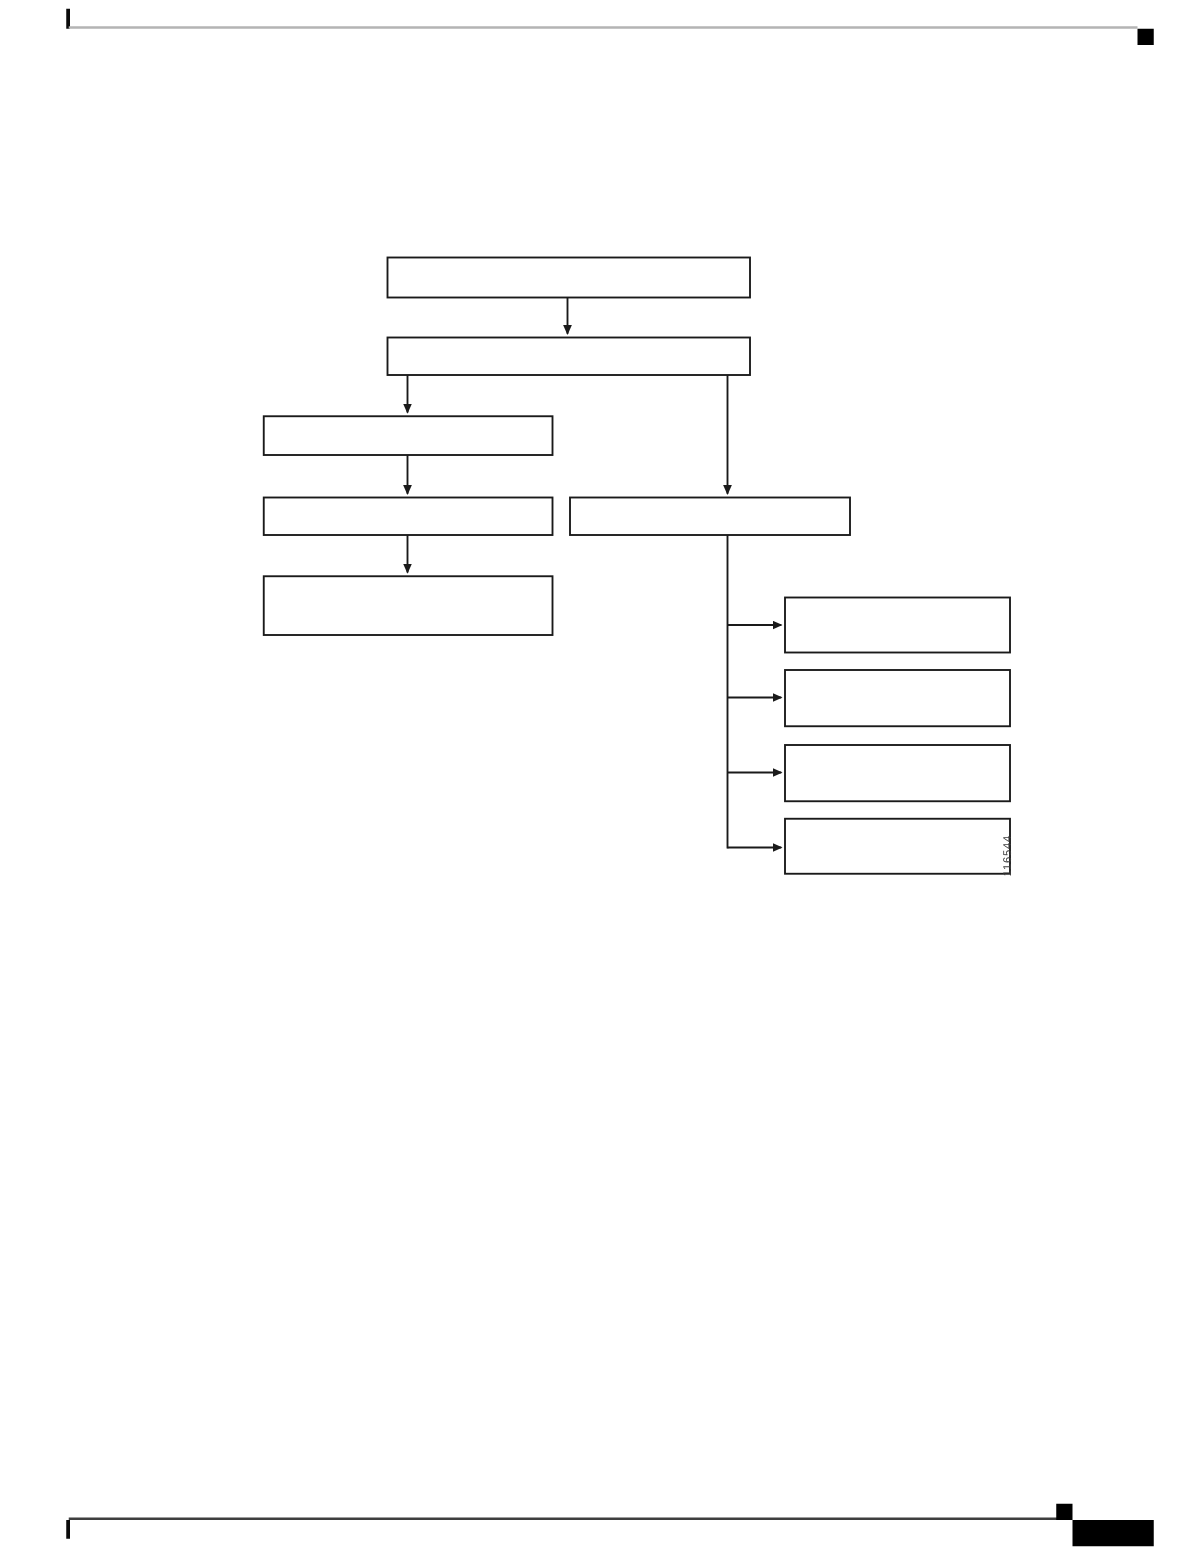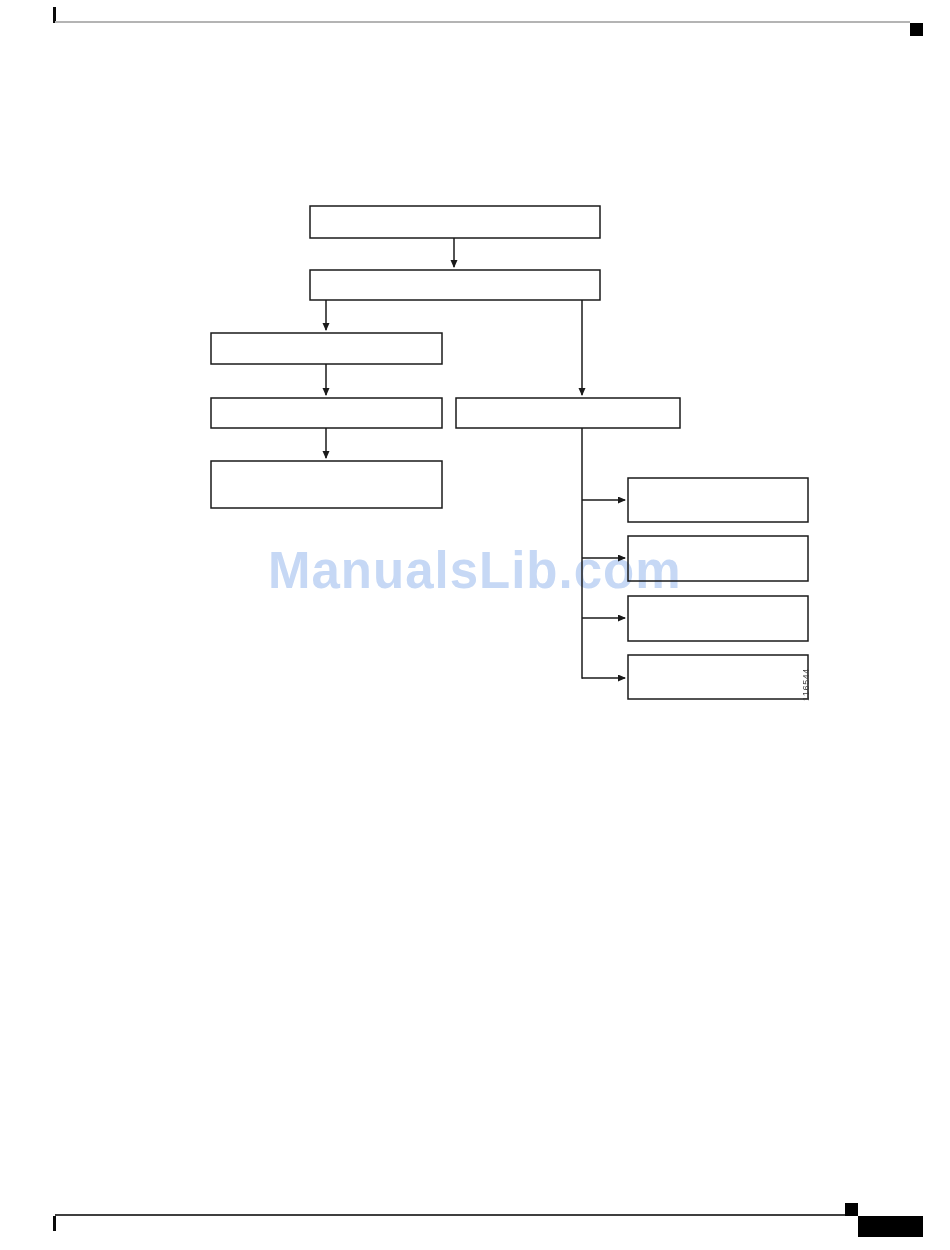--- a/index.html
+++ b/index.html
@@ -80,21 +80,20 @@
 </style>
 </head>
 <body>
 
 <div class="page">
 
   <div class="crop-tick tick-top-left"></div>
   <div class="rule rule-top"></div>
   <div class="black-square sq-top-right"></div>
 
-  <div class="watermark">ManualsLib.com</div>
 
   <svg class="flowchart-svg" width="950" height="950" viewBox="0 0 950 950">
     <defs>
       <marker id="arrow" markerWidth="9" markerHeight="8" refX="7" refY="3.5" orient="auto" markerUnits="userSpaceOnUse">
         <path d="M0,0 L8,3.5 L0,7 Z" fill="#1a1a1a"></path>
       </marker>
     </defs>
 
     <g fill="none" stroke="#1a1a1a" stroke-width="1.5">
 

